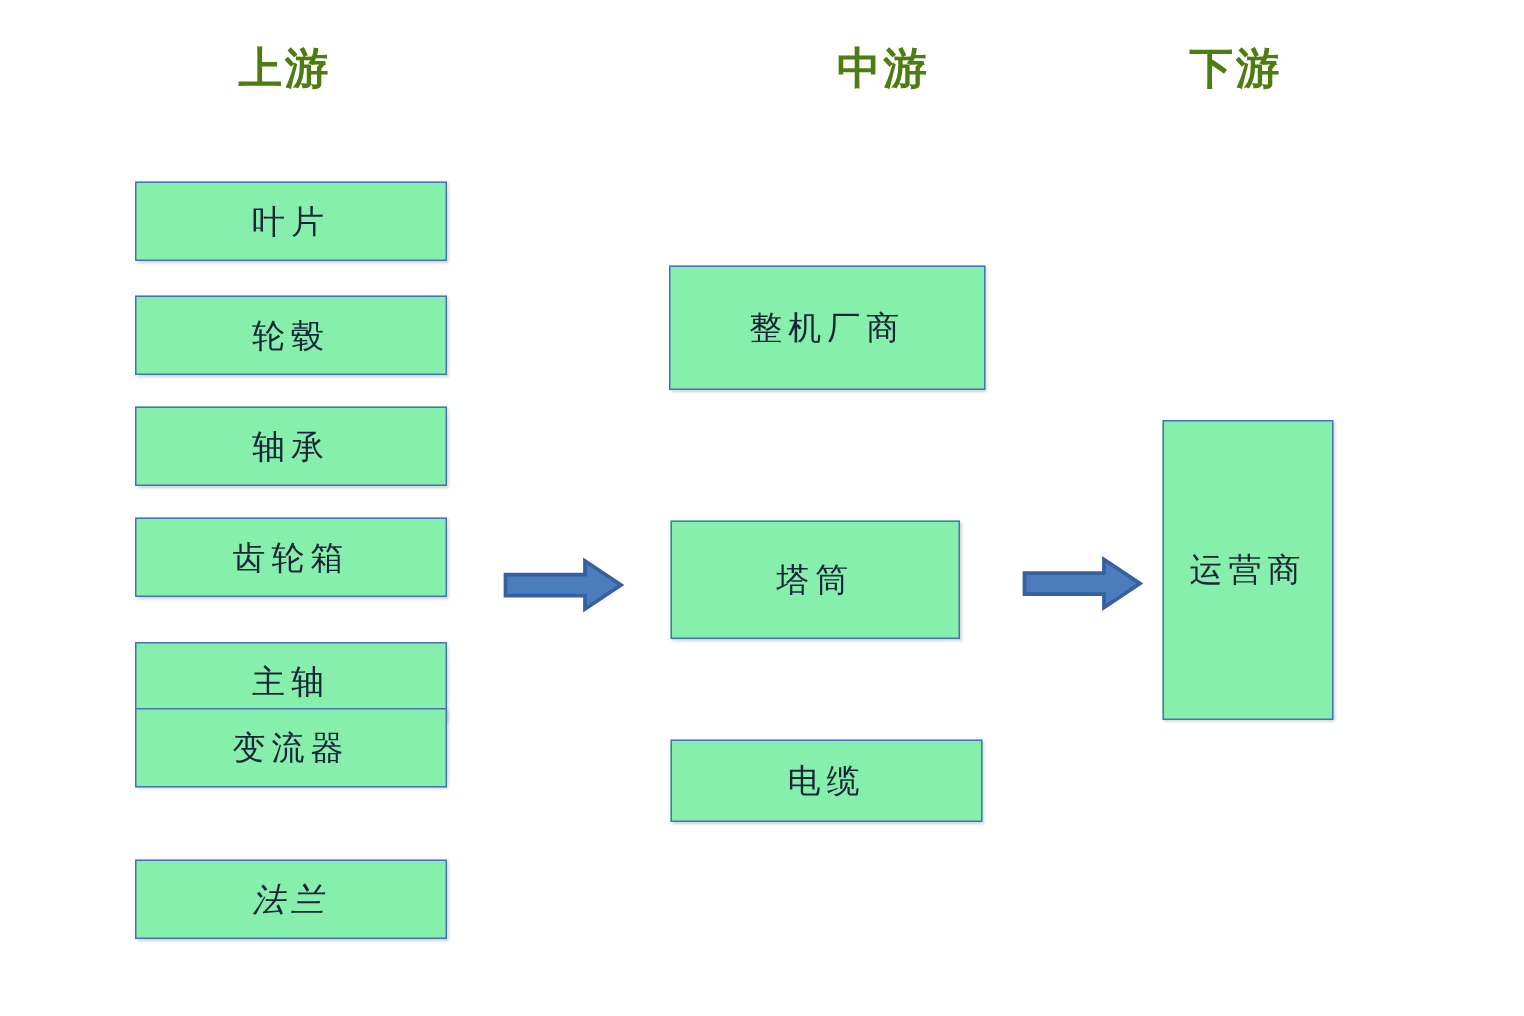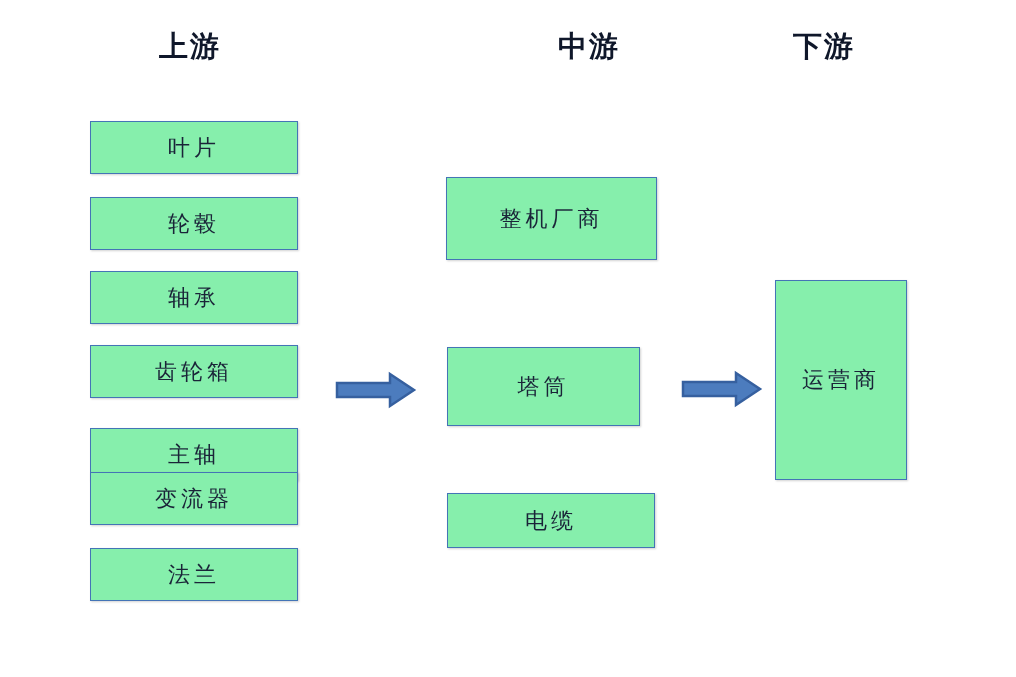--- a/index.html
+++ b/index.html
@@ -16,21 +16,21 @@
     font-family: "Liberation Serif", serif;
   }
   .col-header {
     position: absolute;
     width: 140px;
     height: 36px;
     line-height: 36px;
     text-align: center;
     font-size: 29px;
     font-weight: bold;
-    color: #0f172a;
+    color: #4d7c0f;
     letter-spacing: 2px;
   }
   .hdr-up   { left: 120px; top: 28px; }
   .hdr-mid  { left: 480px; top: 28px; text-align: right; }
   .hdr-down { left: 754px; top: 28px; }
 
   .box {
     position: absolute;
     background: #86efac;
     border: 1px solid #4474B6;
@@ -45,29 +45,29 @@
   }
 
   
   .up { left: 90px; width: 208px; height: 53px; }
   .up0 { top: 121px; }
   .up1 { top: 197px; }
   .up2 { top: 271px; }
   .up3 { top: 345px; }
   .up4 { top: 428px; }
   .up5 { top: 472px; text-align: right; }
-  .up6 { top: 548px; }
+  .up6 { top: 573px; font-style: italic; }
 
   
   .mid0 { left: 446px; top: 177px; width: 211px; height: 83px; }
   .mid1 { left: 447px; top: 347px; width: 193px; height: 79px; }
   .mid2 { left: 447px; top: 493px; width: 208px; height: 55px; text-align: center; }
 
   
-  .down0 { left: 775px; top: 280px; width: 132px; height: 200px; }
+  .down0 { left: 775px; top: 280px; width: 114px; height: 200px; }
 
   .arrow {
     position: absolute;
     width: 82px;
     height: 38px;
   }
   .arrow1 { left: 335px; top: 371px; }
   .arrow2 { left: 681px; top: 370px; }
   .arrow svg { display: block; width: 100%; height: 100%; }
 </style>

